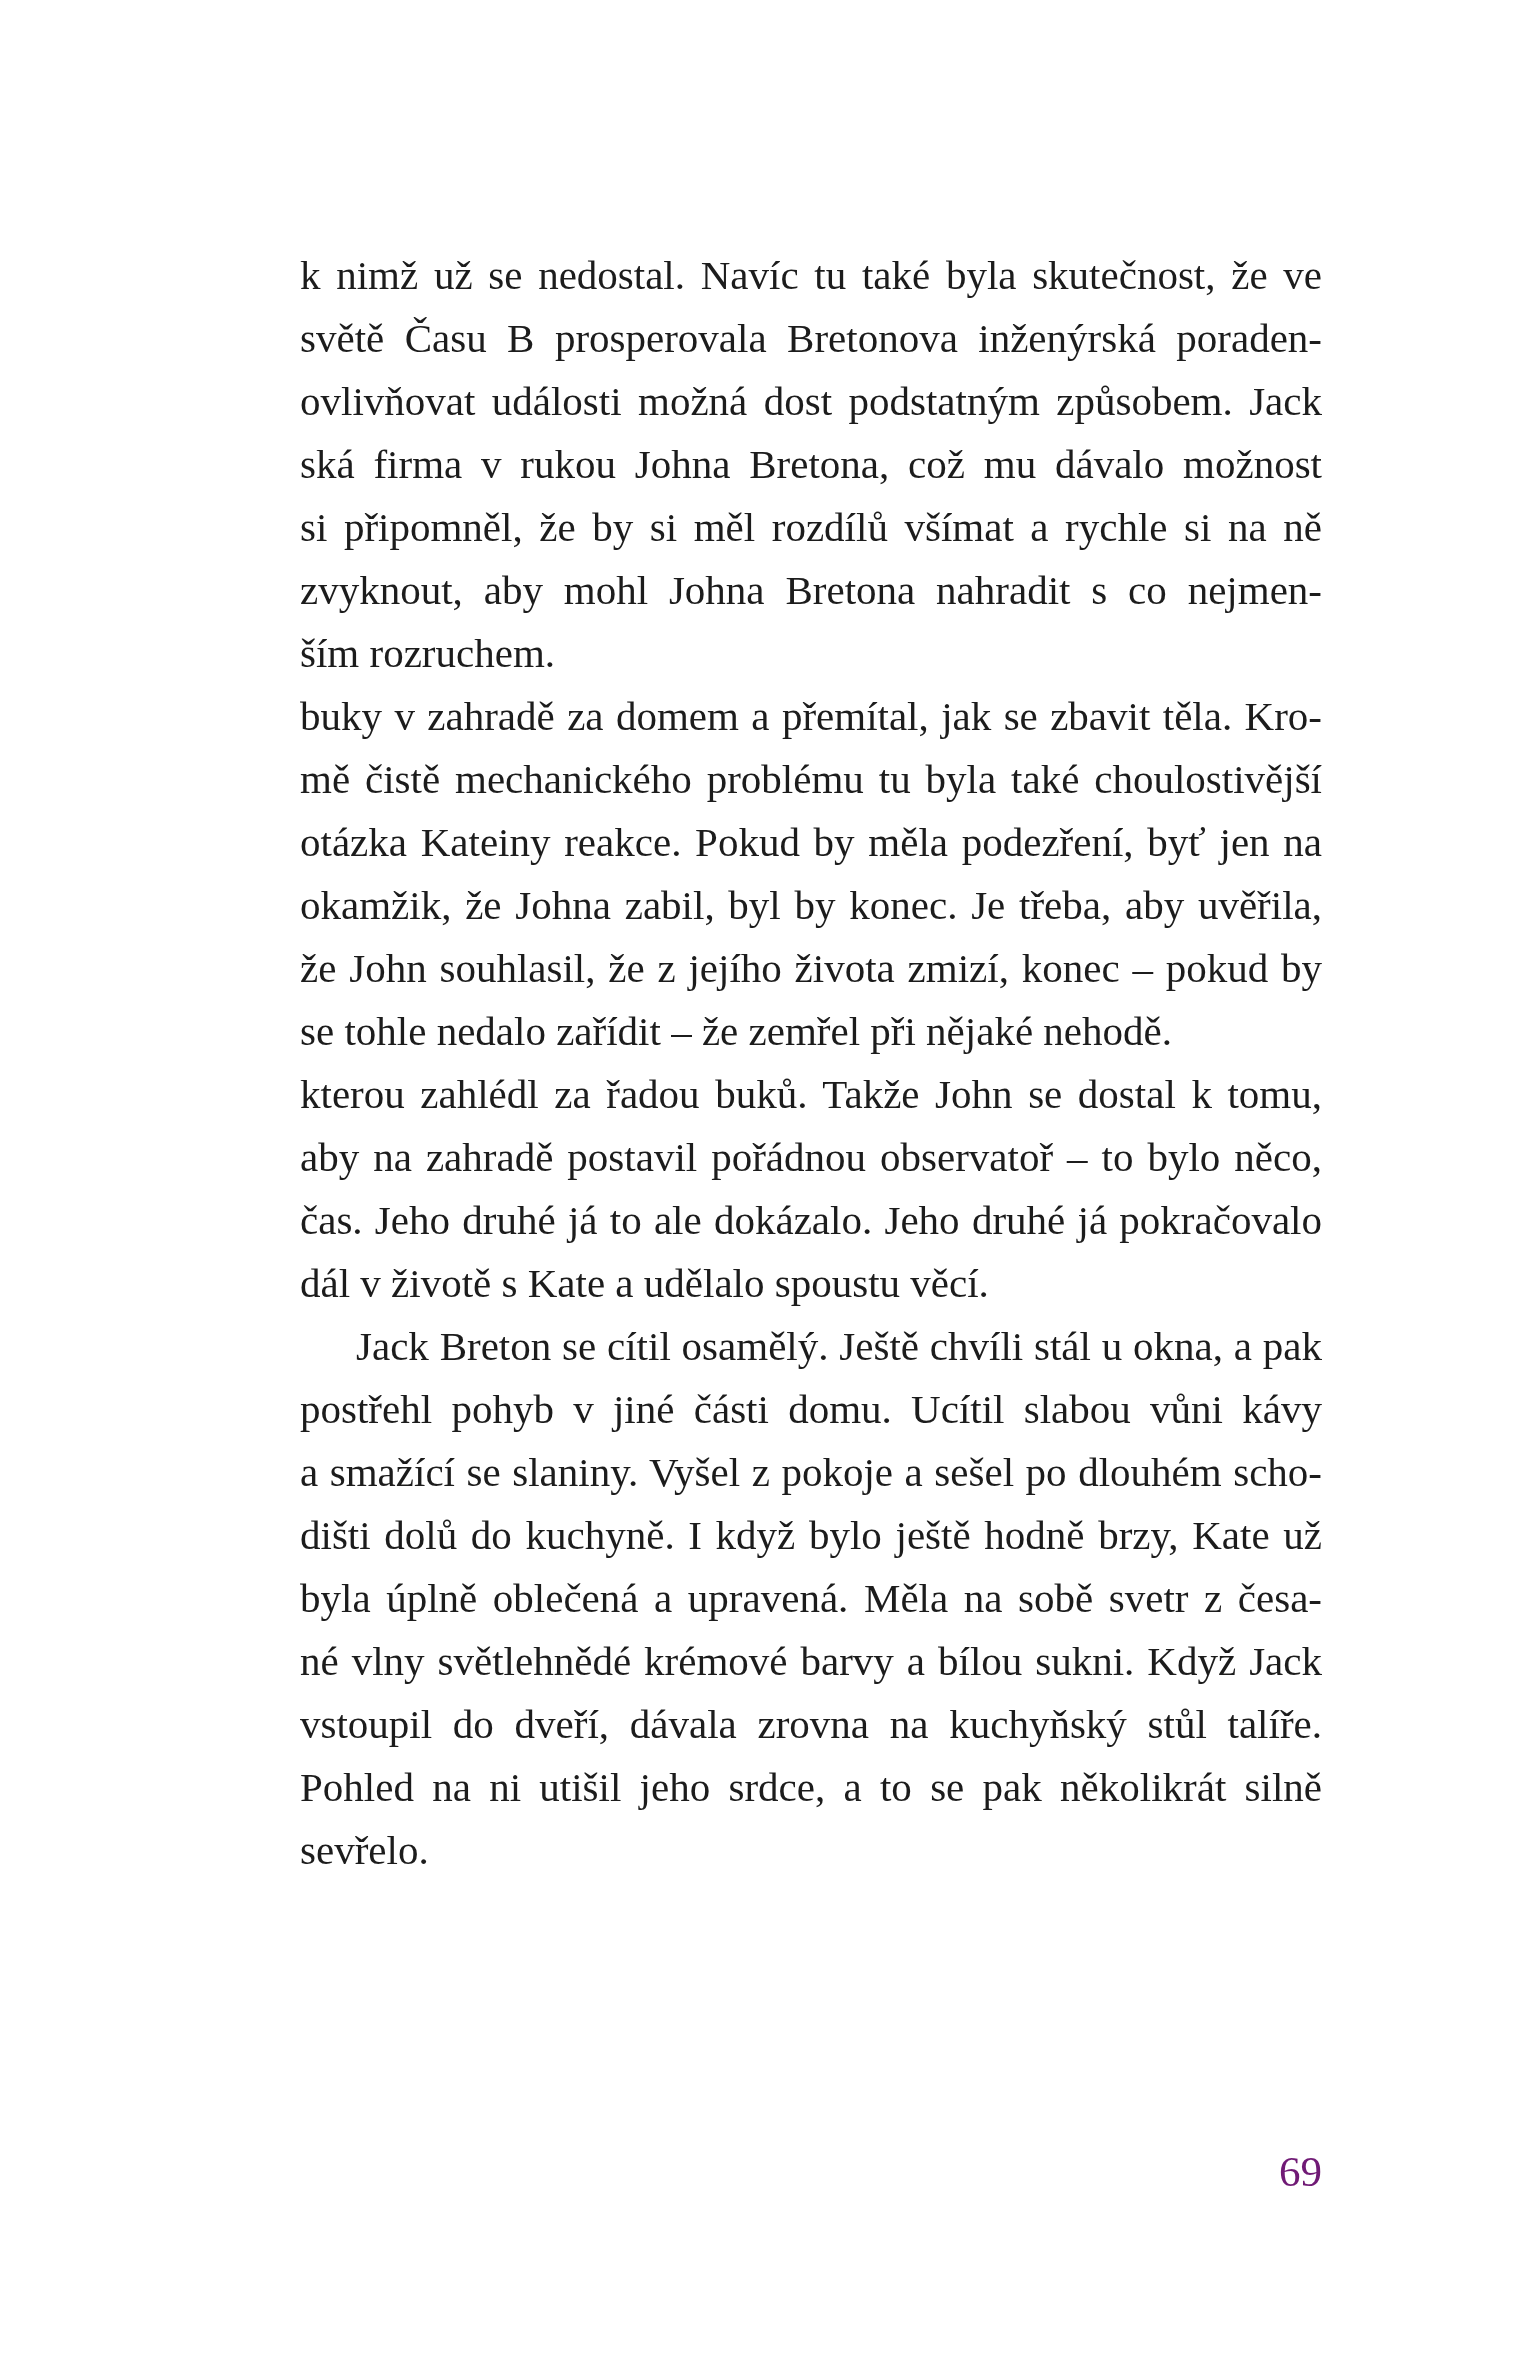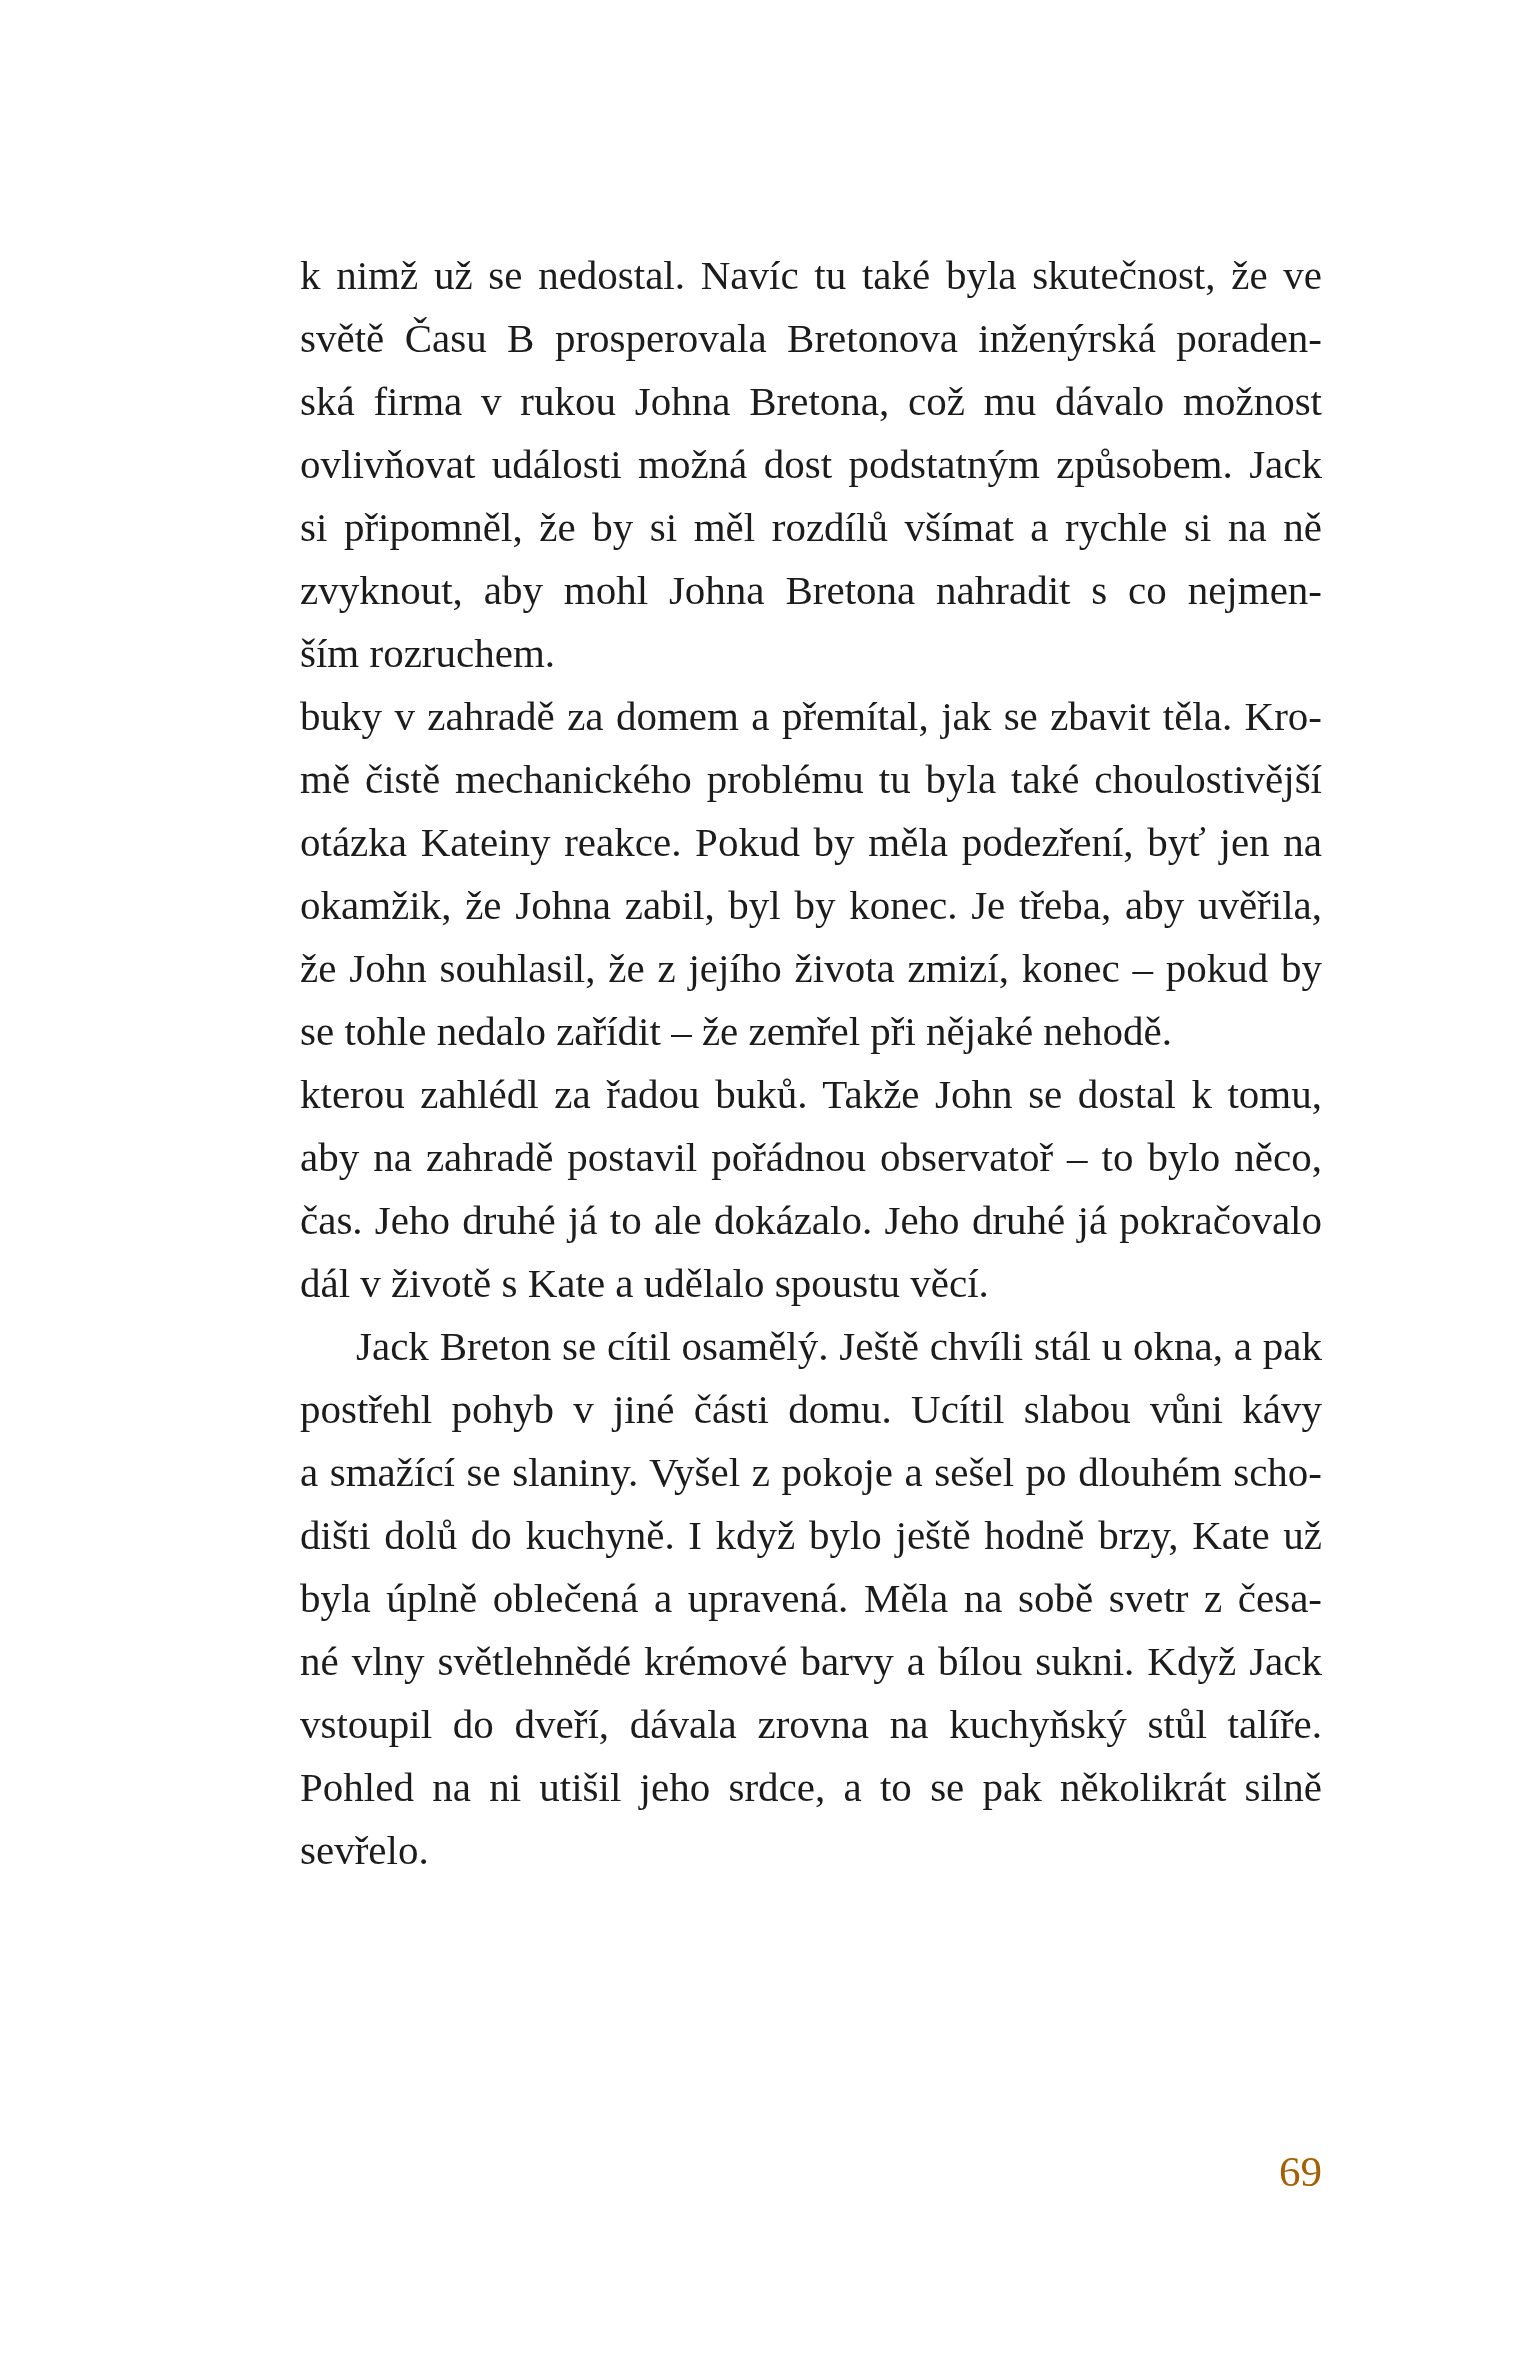--- a/index.html
+++ b/index.html
@@ -41,33 +41,33 @@
     text-indent: 56px;
   }
   .page-number {
     position: absolute;
     left: 300px;
     top: 2150px;
     width: 1022px;
     text-align: right;
     font-size: 43px;
     line-height: 1;
-    color: #a16207;
+    color: #701a75;
   }
 </style>
 </head>
 <body>
 
 <div class="page">
   <div class="text-block" style="font-size: 41px;">
       <div class="paragraph">
         <div class="line"><span>k nimž už se nedostal. Navíc tu také byla skutečnost, že ve</span></div>
         <div class="line"><span>světě Času B prosperovala Bretonova inženýrská poraden-</span></div>
+        <div class="line"><span>ovlivňovat události možná dost podstatným způsobem. Jack</span></div>
         <div class="line"><span>ská firma v rukou Johna Bretona, což mu dávalo možnost</span></div>
-        <div class="line"><span>ovlivňovat události možná dost podstatným způsobem. Jack</span></div>
         <div class="line"><span>si připomněl, že by si měl rozdílů všímat a rychle si na ně</span></div>
         <div class="line"><span>zvyknout, aby mohl Johna Bretona nahradit s co nejmen-</span></div>
         <div class="line last"><span>ším rozruchem.</span></div>
       </div>
       <div class="paragraph">
         <div class="line"><span>buky v zahradě za domem a přemítal, jak se zbavit těla. Kro-</span></div>
         <div class="line"><span>mě čistě mechanického problému tu byla také choulostivější</span></div>
         <div class="line"><span>otázka Kateiny reakce. Pokud by měla podezření, byť jen na</span></div>
         <div class="line"><span>okamžik, že Johna zabil, byl by konec. Je třeba, aby uvěřila,</span></div>
         <div class="line"><span>že John souhlasil, že z jejího života zmizí, konec – pokud by</span></div>

